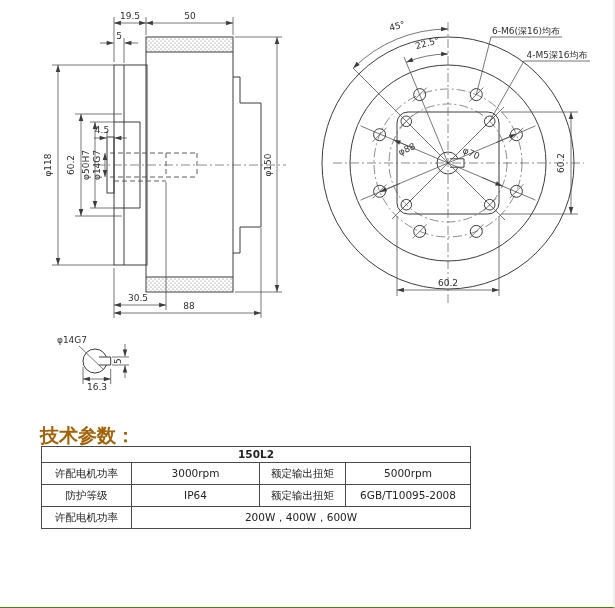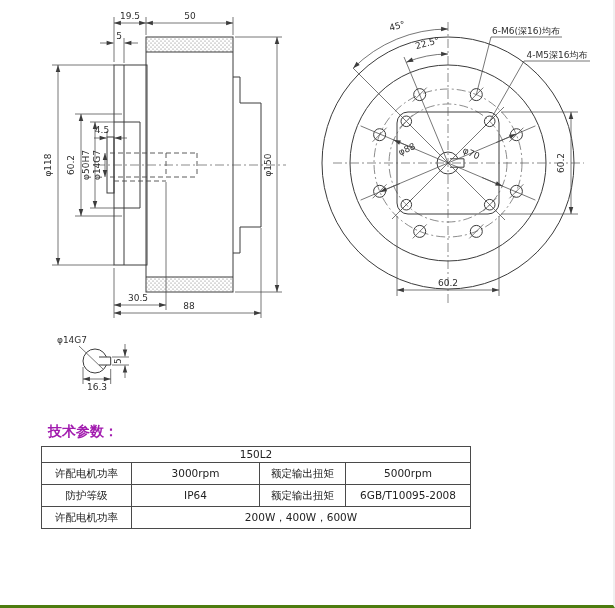--- a/index.html
+++ b/index.html
@@ -1,31 +1,31 @@
 <!DOCTYPE html>
 <html><head>
 <meta charset="utf-8">
 <style>
   html,body{margin:0;padding:0;background:#fff;}
   .page{position:relative;width:615px;height:608px;background:#ffffff;overflow:hidden;
         font-family:"DejaVu Sans","Liberation Sans",sans-serif;
-        border-right:2px solid #f0f0f0;border-bottom:3px solid #4d7c0f;box-sizing:border-box;}
+        border-right:2px solid #f0f0f0;border-bottom:1px solid #4d7c0f;box-sizing:border-box;}
   svg{position:absolute;left:0;top:0;}
   svg .ln{stroke:#3c3c3c;stroke-width:1;fill:none;}
   svg .thin{stroke:#4a4a4a;stroke-width:.75;fill:none;}
   svg .chain{stroke:#5a5a5a;stroke-width:.7;fill:none;stroke-dasharray:9 3 2 3;}
   svg .hid{stroke:#4a4a4a;stroke-width:.9;fill:none;stroke-dasharray:5 3;}
   svg .dim{stroke:#4a4a4a;stroke-width:.75;fill:none;}
   svg text.d{font-size:9px;fill:#2e2e2e;font-family:"DejaVu Sans","Liberation Sans",sans-serif;}
   svg text.mid{text-anchor:middle;}
-  .specs-heading{position:absolute;left:48px;top:423px;font-size:14px;font-weight:bold;color:#a21caf;}
+  .specs-heading{position:absolute;left:40px;top:423px;font-size:19px;font-weight:bold;color:#a16207;}
   table.spec{position:absolute;left:41px;top:446px;width:429px;border-collapse:collapse;table-layout:fixed;}
   table.spec td{border:1px solid #4a4a4a;text-align:center;vertical-align:middle;
                 font-size:10.5px;color:#222;padding:0;height:21px;line-height:1.1;}
-  table.spec tr.hdr td{height:15px;font-weight:normal;font-size:10.5px;}
+  table.spec tr.hdr td{height:15px;font-weight:bold;font-size:10.5px;}
   col.c0{width:90px;} col.c1{width:128px;} col.c2{width:86px;} col.c3{width:125px;}
 </style>
 </head>
 <body>
 
 <div class="page">
 
 <svg width="615" height="425" viewBox="0 0 615 425">
   <defs>
     <marker id="arr" viewBox="0 0 10 8" refX="9.6" refY="4" markerWidth="11" markerHeight="8" orient="auto-start-reverse">

